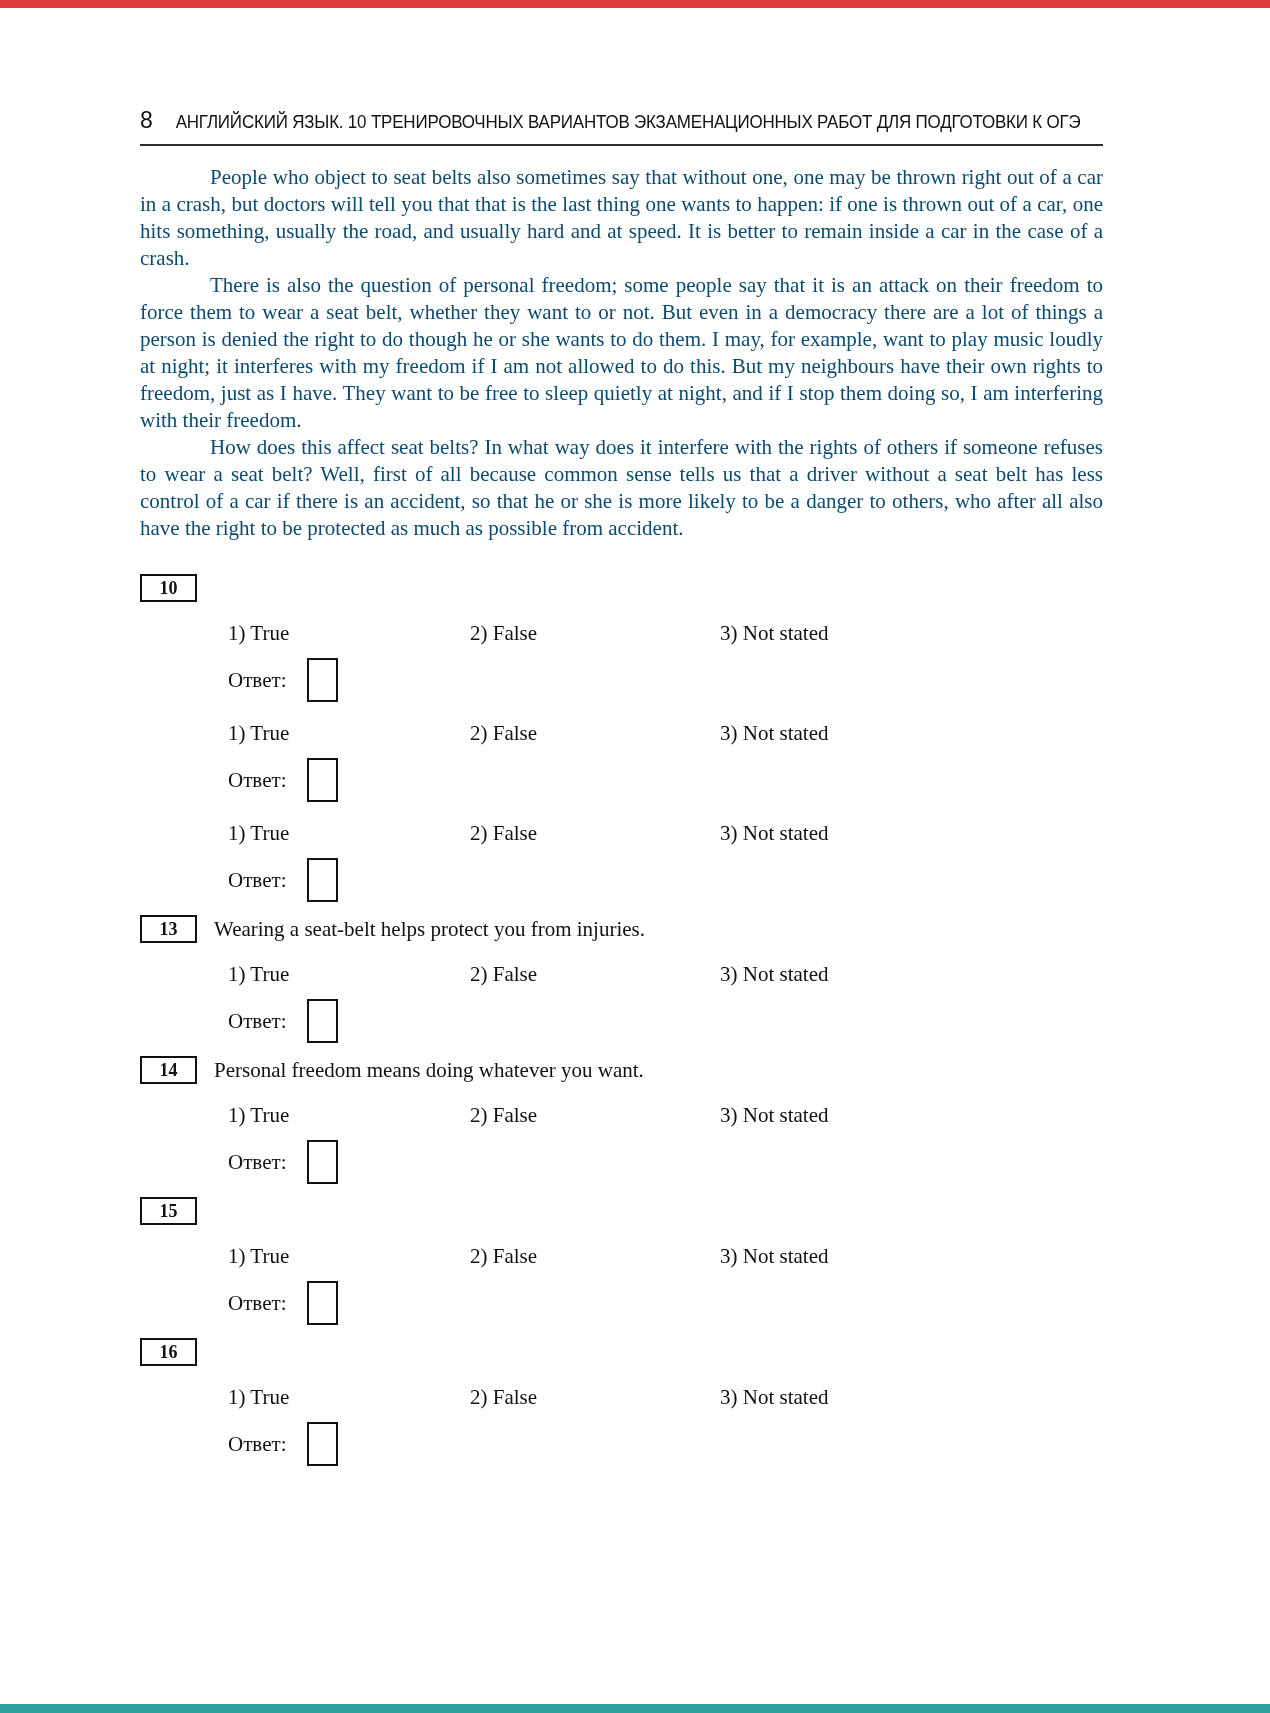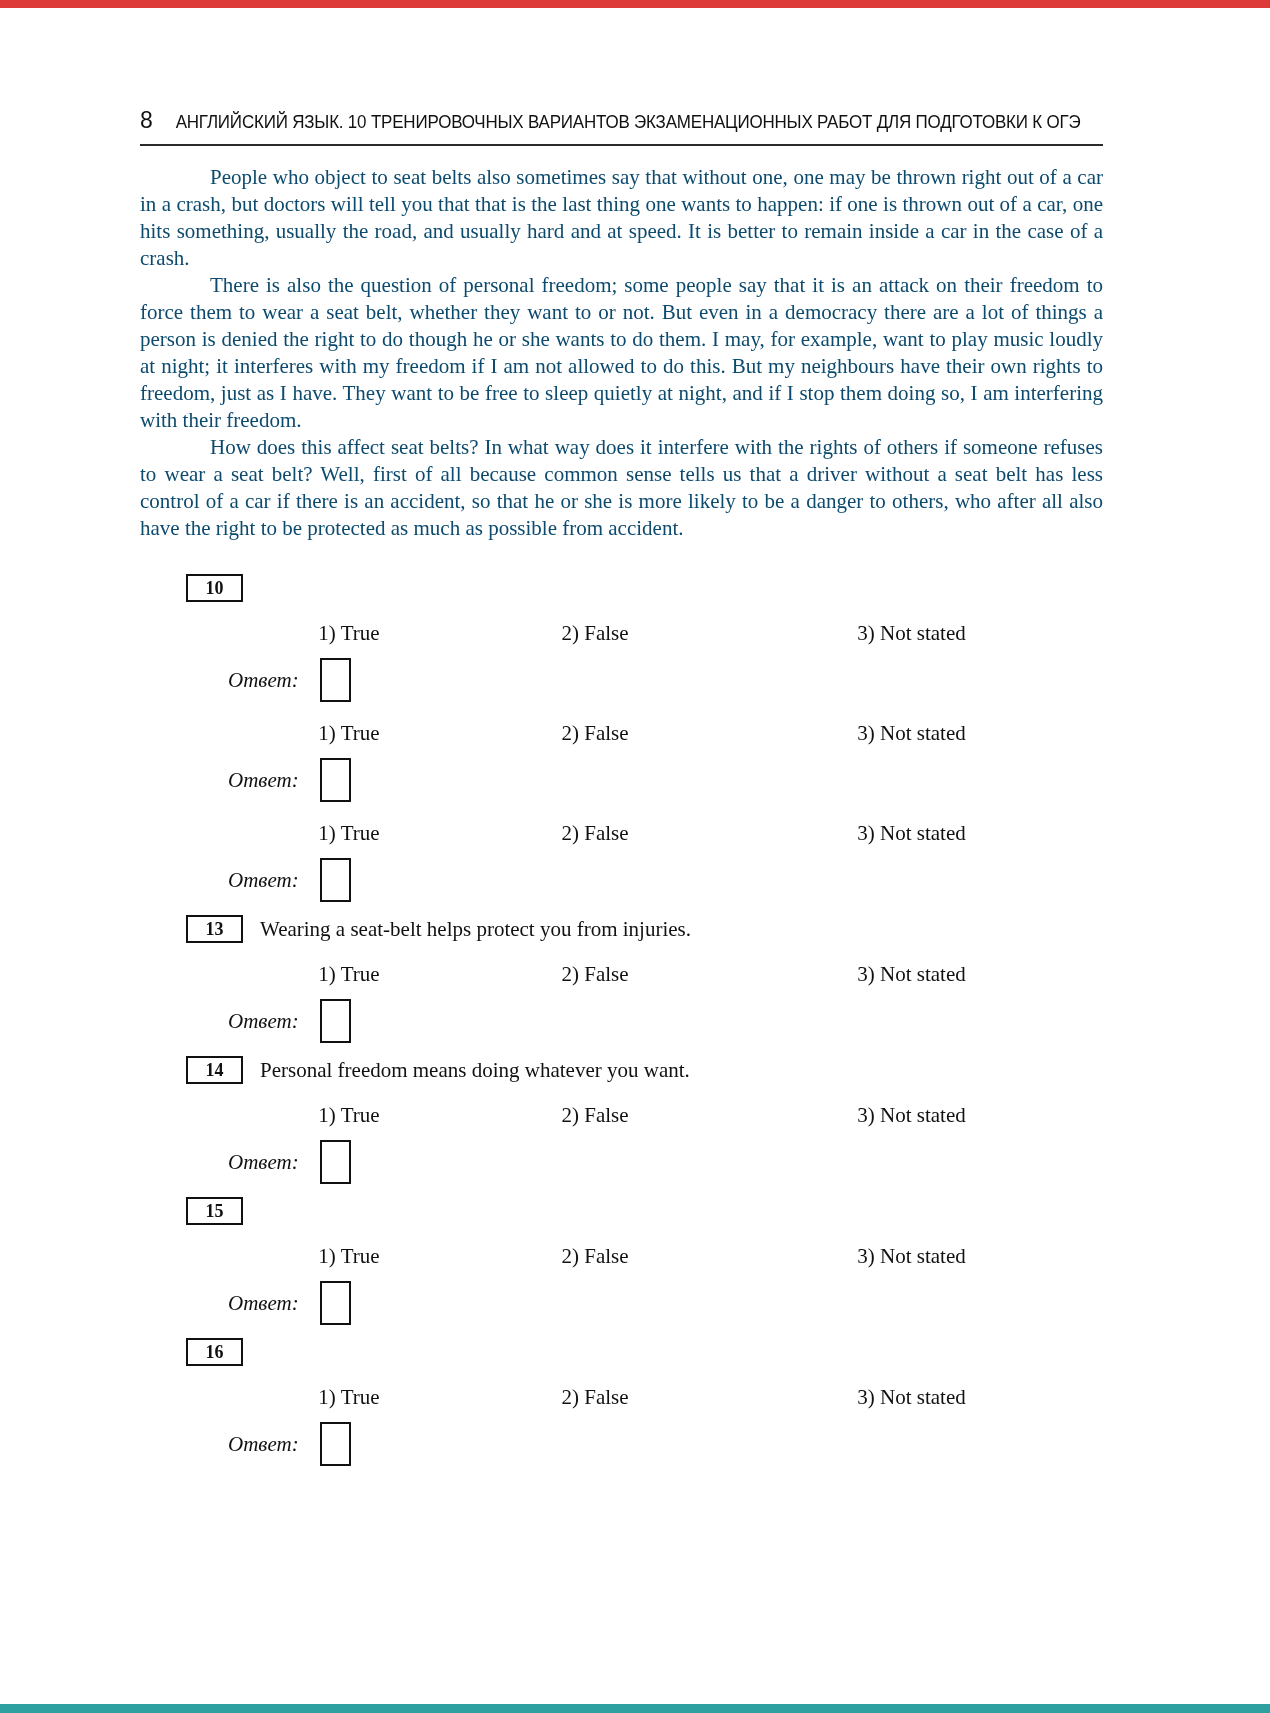--- a/index.html
+++ b/index.html
@@ -57,21 +57,20 @@
     text-indent: 70px;
     color: #0c4a6e;
   }
 
   
   .questions { margin-top: 32px; }
   .question-block { margin-bottom: 13px; }
   .question-row {
     display: flex;
     align-items: center;
-    margin-left: 46px;
   }
   .q-num-box {
     width: 57px;
     height: 28px;
     border: 2px solid #111;
     display: flex;
     align-items: center;
     justify-content: center;
     font-weight: bold;
     font-size: 18px;
@@ -82,30 +81,29 @@
     font-size: 21px;
     line-height: 27px;
   }
   .options-row {
     margin-left: 88px;
     margin-top: 18px;
     display: grid;
     grid-template-columns: 242px 250px 1fr;
     font-size: 21px;
     line-height: 26px;
-    text-align: center;
   }
   .answer-row {
     margin-left: 88px;
     margin-top: 12px;
     display: flex;
     align-items: center;
     height: 44px;
   }
-  .answer-label { font-size: 21px; font-style: italic; }
+  .answer-label { font-size: 21px; }
   .answer-box {
     width: 31px;
     height: 44px;
     border: 2px solid #111;
     margin-left: 21px;
     background: #ffffff;
   }
 </style>
 </head>
 <body>

